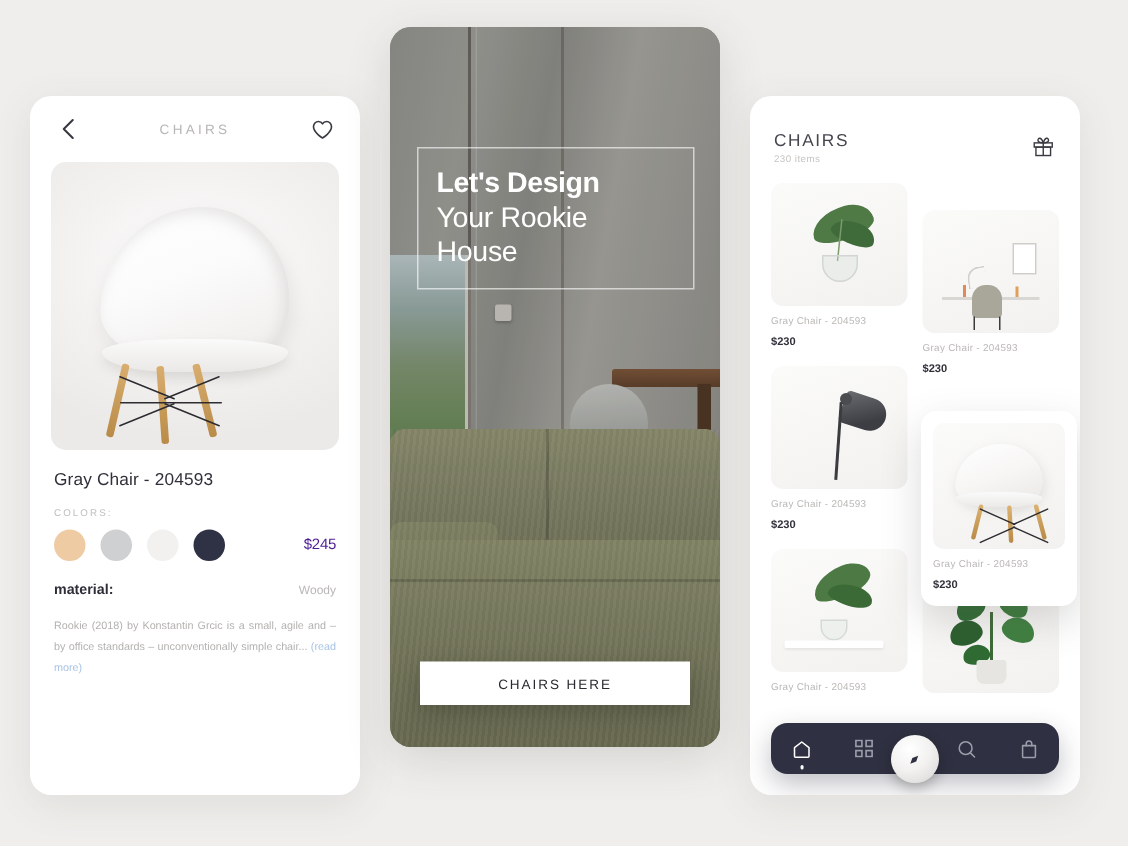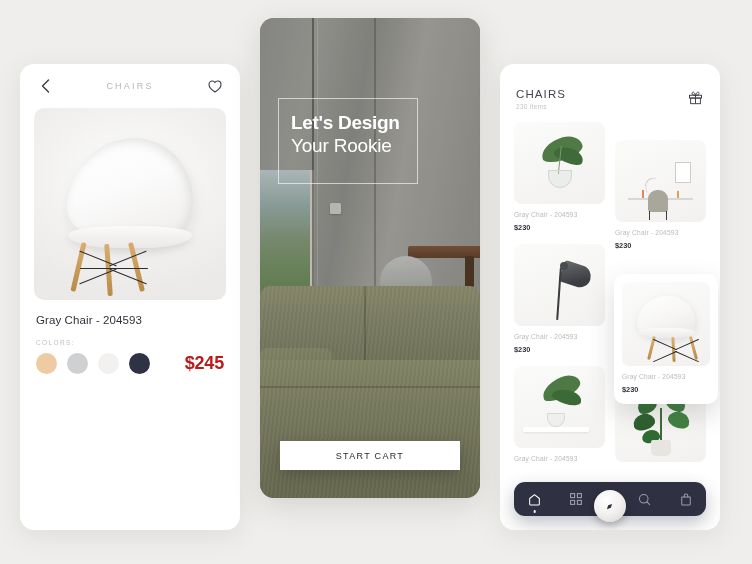--- a/index.html
+++ b/index.html
@@ -78,21 +78,21 @@
   .w5 { left: 46px; top: 160px; width: 68px; }
 
   .p1-body { padding: 14px 16px 0 16px; }
   .p1-name { font-size: 11.5px; color: #30303a; font-weight: 400; letter-spacing: .1px; }
   .p1-colors-label {
     margin-top: 13px; font-size: 6.5px; letter-spacing: 1.4px; color: #c2c0be;
   }
   .p1-colorrow { margin-top: 7px; display: flex; align-items: center; }
   .swatch { width: 21px; height: 21px; border-radius: 50%; margin-right: 10px; }
   .p1-price {
-    margin-left: auto; font-size: 18px; color: #b91c1c; font-weight: 700; letter-spacing: -.2px;
+    margin-left: auto; font-size: 10px; color: #4c1d95; font-weight: 400; letter-spacing: -.2px;
   }
   .p1-matrow {
     margin-top: 14px; display: flex; align-items: baseline; justify-content: space-between;
   }
   .p1-mat-key { font-size: 9.5px; color: #2e2e38; font-weight: 700; }
   .p1-mat-val { font-size: 8px; color: #bab8b6; }
   .p1-desc {
     margin-top: 11px; font-size: 7.2px; line-height: 1.95; color: #b4b2b0;
     text-align: justify;
   }
@@ -169,23 +169,23 @@
     content: ""; position: absolute; left: 0; right: 0; top: 26px; height: 1.5px;
     background: rgba(58,60,44,.30);
   }
   .p2-texture {
     position: absolute; left: 0; right: 0; top: 268px; bottom: 0;
     background: repeating-linear-gradient(96deg, rgba(255,255,255,.035) 0 2px, rgba(0,0,0,.03) 2px 4px);
   }
   .p2-overlay { position: absolute; inset: 0; background: rgba(42,40,36,.10); }
 
   .p2-headline {
-    position: absolute; left: 18px; top: 80px; width: 140px;
+    position: absolute; left: 18px; top: 80px; width: 185px;
     border: 1px solid rgba(255,255,255,.62);
-    padding: 12px 12px 26px 12px;
+    padding: 12px 12px 11px 12px;
   }
   .p2-h-bold {
     font-size: 19px; font-weight: 700; color: #ffffff; letter-spacing: -.3px;
     line-height: 1.22;
   }
   .p2-h-light {
     font-size: 19px; font-weight: 300; color: #ffffff; letter-spacing: -.2px;
     line-height: 1.22;
   }
   .p2-cta {
@@ -397,21 +397,29 @@
       <div class="p1-colors-label">COLORS:</div>
 
       <div class="p1-colorrow">
         <div class="swatch" style="background:#efcba4"></div>
         <div class="swatch" style="background:#cfd0d2"></div>
         <div class="swatch" style="background:#f2f1ef"></div>
         <div class="swatch" style="background:#2f3145"></div>
         <div class="p1-price">$245</div>
       </div>
 
-
+      <div class="p1-matrow">
+        <div class="p1-mat-key">material:</div>
+        <div class="p1-mat-val">Woody</div>
+      </div>
+
+      <div class="p1-desc">
+        <span>Rookie (2018) by Konstantin Grcic is a small, agile and – by office standards  –  unconventionally simple chair...</span>
+        <span class="p1-readmore">(read more)</span>
+      </div>
     </div>
 
   </div>
 
   <div class="phone" id="phone-hero">
     <div class="p2-scene">
       <div class="p2-wall"></div>
       <div class="p2-window"></div>
       <div class="p2-window-frame"></div>
       <div class="p2-door-line d1"></div>
@@ -426,23 +434,24 @@
       <div class="p2-sofa-seam"></div>
       <div class="p2-sofa-arm"></div>
       <div class="p2-sofa-seat"></div>
       <div class="p2-texture"></div>
       <div class="p2-overlay"></div>
     </div>
 
     <div class="p2-headline">
       <div class="p2-h-bold">Let's Design</div>
       <div class="p2-h-light">Your Rookie</div>
-    </div>
-
-    <div class="p2-cta">START CART</div>
+      <div class="p2-h-light">House</div>
+    </div>
+
+    <div class="p2-cta">CHAIRS HERE</div>
   </div>
 
   <div class="phone" id="phone-catalog">
 
     <div class="p3-head">
       <div>
         <div class="p3-title">CHAIRS</div>
         <div class="p3-sub">230 items</div>
       </div>
       <div class="icon-btn">

